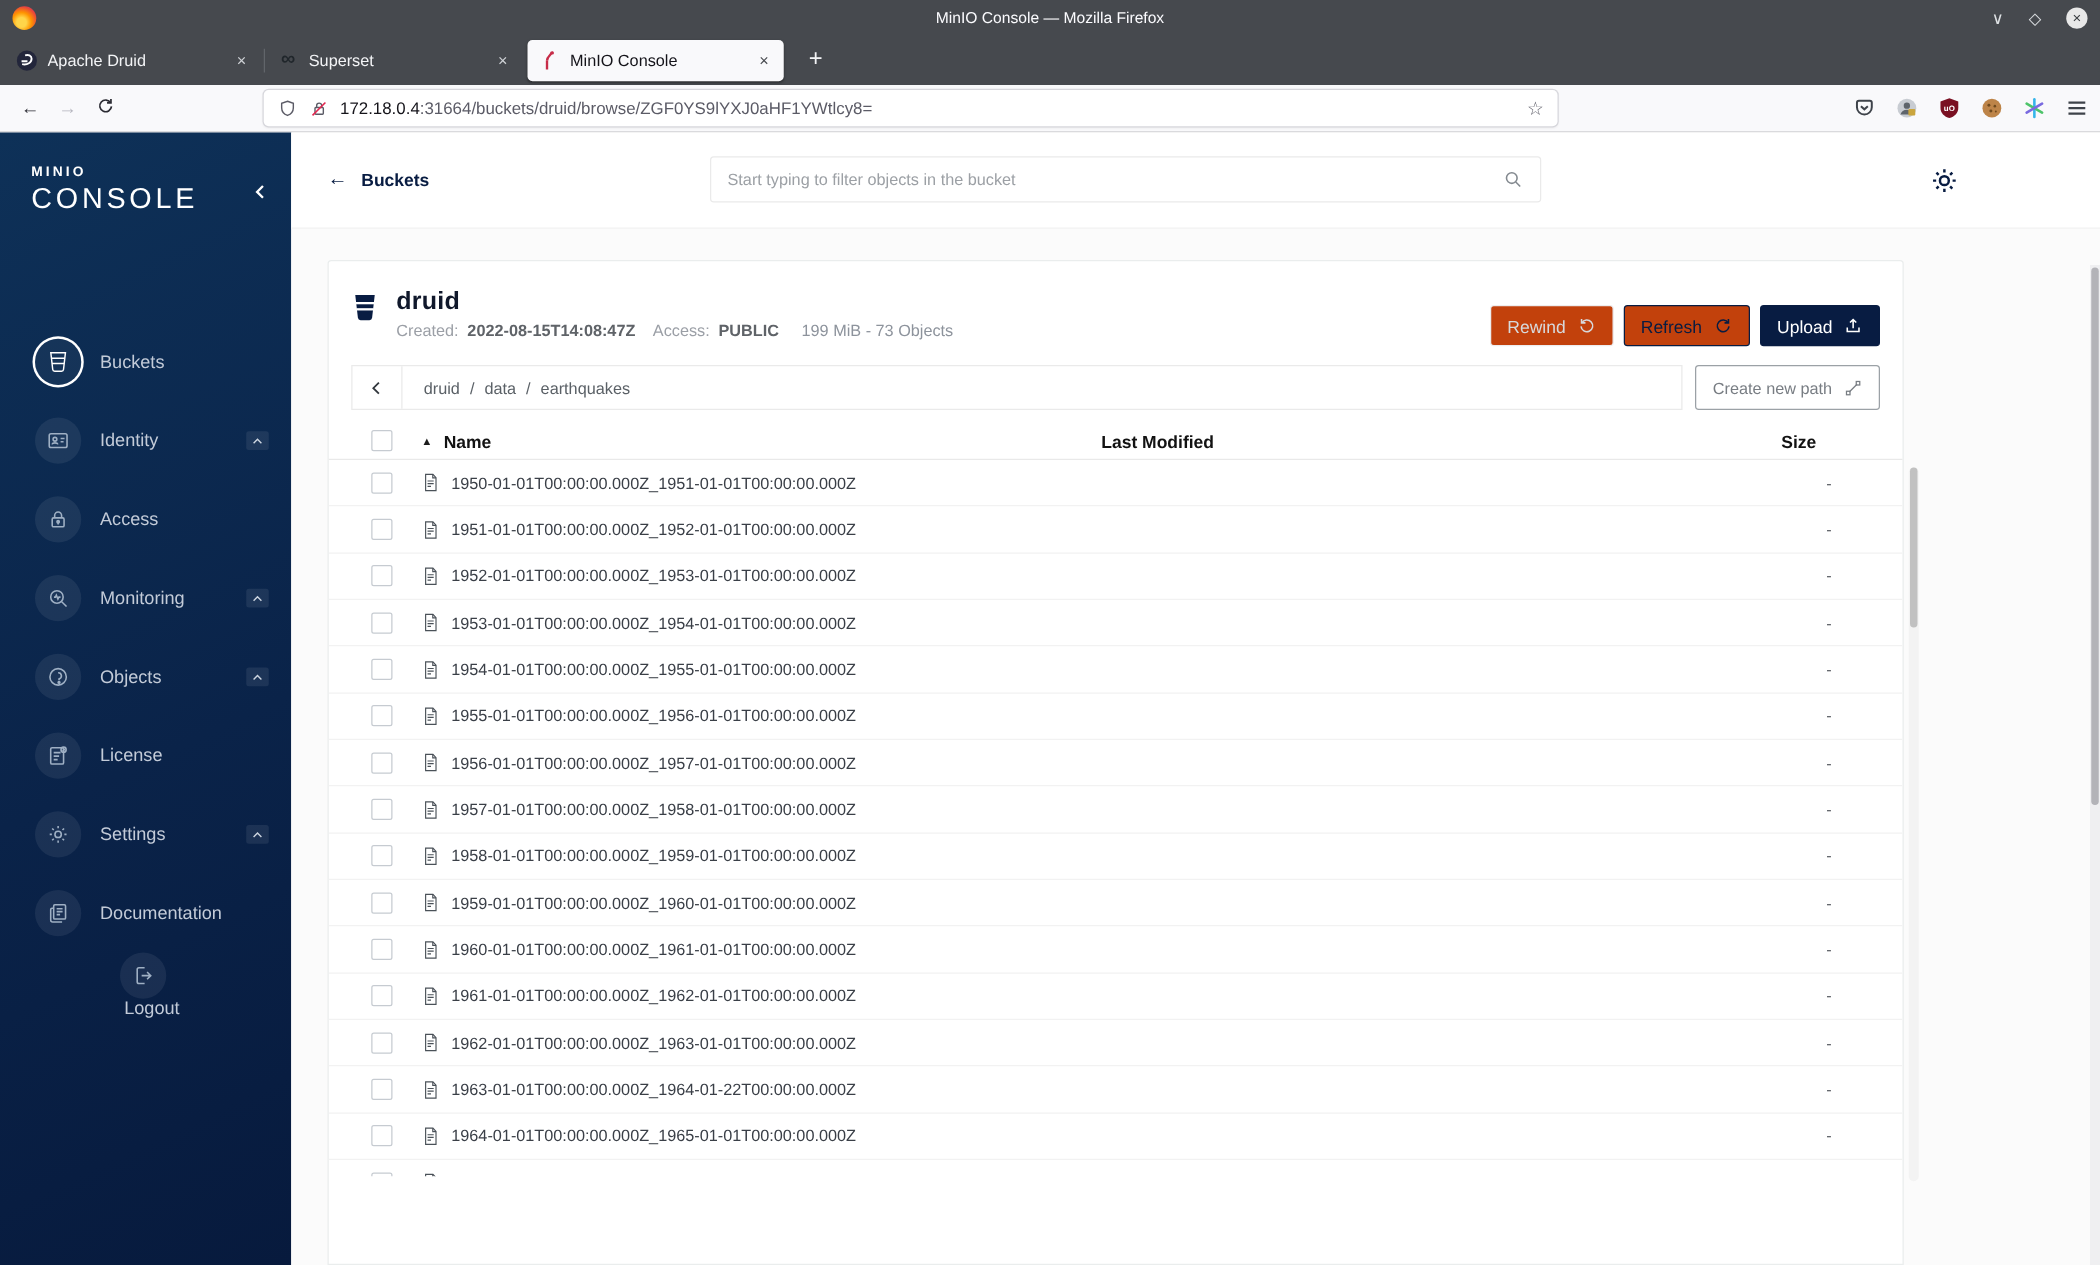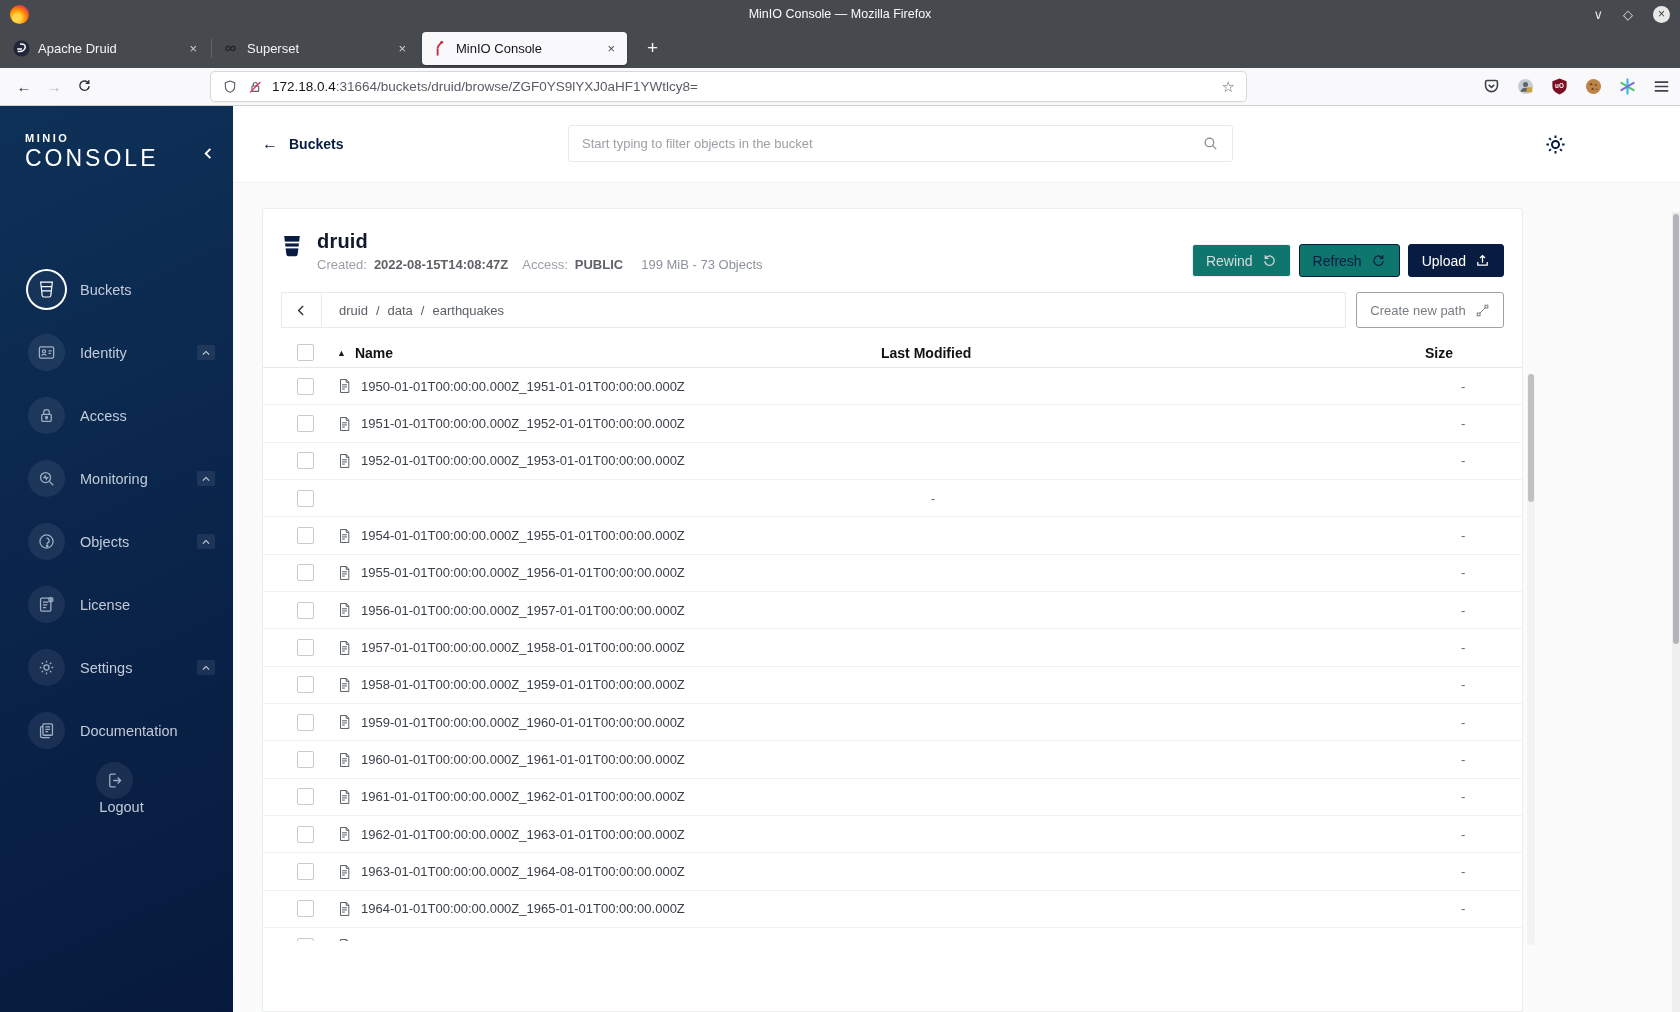--- a/index.html
+++ b/index.html
@@ -67,21 +67,21 @@
   .card { width:1261px; height:100%; background:#fff; border:1px solid #eaeded; border-radius:3px 3px 0 0; }
 
   .bucket-header { display:flex; padding:21px 18px 8px; }
   .bucket-icon { color:#081c42; margin:4px 14px 0 0; }
   .bucket-icon svg { width:22px; height:24px; }
   .bucket-title { font-size:20px; font-weight:bold; color:#10182b; letter-spacing:.2px; }
   .bucket-meta { margin-top:4px; font-size:13px; color:#9b9fa6; display:flex; align-items:center; }
   .bucket-meta .val { font-weight:bold; color:#5f6368; margin:0 14px 0 7px; }
   .bucket-meta .summary { color:#8d939c; margin-left:4px; }
   .actions { margin-left:auto; display:flex; gap:8px; padding-top:14px; }
-  .btn { height:33px; padding:0 13px; border-radius:3px; font-size:14px; display:flex; align-items:center; gap:9px; border:1px solid transparent; background:#0f766e; cursor:pointer; font-family:inherit; }
+  .btn { height:33px; padding:0 13px; border-radius:3px; font-size:14px; display:flex; align-items:center; gap:9px; border:1px solid transparent; background:#c2410c; cursor:pointer; font-family:inherit; }
   .btn svg { width:15px; height:15px; }
   .btn.disabled { color:#d7d9dc; border-color:#ededef; cursor:default; }
   .btn.outline { color:#081c42; border-color:#081c42; }
   .btn.primary { color:#fff; background:#081c42; border-color:#081c42; }
 
   .browse-bar { display:flex; margin:7px 18px 10px; gap:10px; }
   .crumb-box { flex:1; height:36px; border:1px solid #eaeaea; background:#fff; display:flex; align-items:center; }
   .crumb-back { width:40px; align-self:stretch; border-right:1px solid #eaeaea; display:flex; align-items:center; justify-content:center; color:#33383e; cursor:pointer; }
   .crumb-back svg { width:13px; height:15px; }
   .crumb-path { padding-left:17px; font-size:13px; color:#5a6066; display:flex; gap:8px; }
@@ -490,20 +490,30 @@
                       <path d="M8 11h8M8 14.5h8M8 18h4.5"></path>
                     </svg>
                   </span>
                   <span>1952-01-01T00:00:00.000Z_1953-01-01T00:00:00.000Z</span>
                 </span>
                 <span></span>
                 <span class="row-size">-</span>
               </div>
               <div class="grid-cols row">
                 <span class="checkbox"></span>
+                <span class="row-name">
+                  <span style="display: flex; align-items: center;">
+                    <svg viewBox="0 0 24 26" fill="none" stroke="currentColor" stroke-width="1.5">
+                      <path d="M5.5 2.5h9.5l4 4.2V23.5H5.5z"></path>
+                      <path d="M14.8 2.5V7h4.2"></path>
+                      <path d="M8 11h8M8 14.5h8M8 18h4.5"></path>
+                    </svg>
+                  </span>
+                  <span>1953-01-01T00:00:00.000Z_1954-01-01T00:00:00.000Z</span>
+                </span>
                 <span></span>
                 <span class="row-size">-</span>
               </div>
               <div class="grid-cols row">
                 <span class="checkbox"></span>
                 <span class="row-name">
                   <span style="display: flex; align-items: center;">
                     <svg viewBox="0 0 24 26" fill="none" stroke="currentColor" stroke-width="1.5">
                       <path d="M5.5 2.5h9.5l4 4.2V23.5H5.5z"></path>
                       <path d="M14.8 2.5V7h4.2"></path>
@@ -638,21 +648,21 @@
               <div class="grid-cols row">
                 <span class="checkbox"></span>
                 <span class="row-name">
                   <span style="display: flex; align-items: center;">
                     <svg viewBox="0 0 24 26" fill="none" stroke="currentColor" stroke-width="1.5">
                       <path d="M5.5 2.5h9.5l4 4.2V23.5H5.5z"></path>
                       <path d="M14.8 2.5V7h4.2"></path>
                       <path d="M8 11h8M8 14.5h8M8 18h4.5"></path>
                     </svg>
                   </span>
-                  <span>1963-01-01T00:00:00.000Z_1964-08-01T00:00:00.000Z</span>
+                  <span>1963-01-01T00:00:00.000Z_1964-01-22T00:00:00.000Z</span>
                 </span>
                 <span></span>
                 <span class="row-size">-</span>
               </div>
               <div class="grid-cols row">
                 <span class="checkbox"></span>
                 <span class="row-name">
                   <span style="display: flex; align-items: center;">
                     <svg viewBox="0 0 24 26" fill="none" stroke="currentColor" stroke-width="1.5">
                       <path d="M5.5 2.5h9.5l4 4.2V23.5H5.5z"></path>

